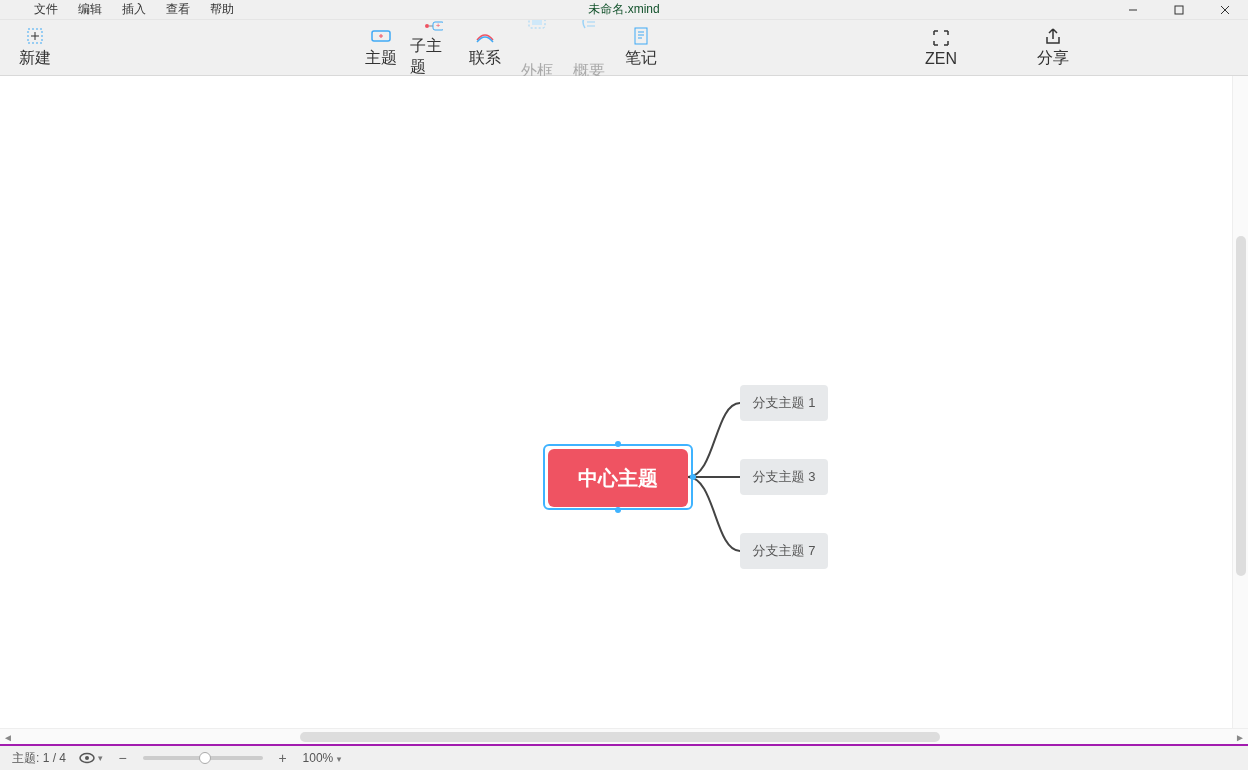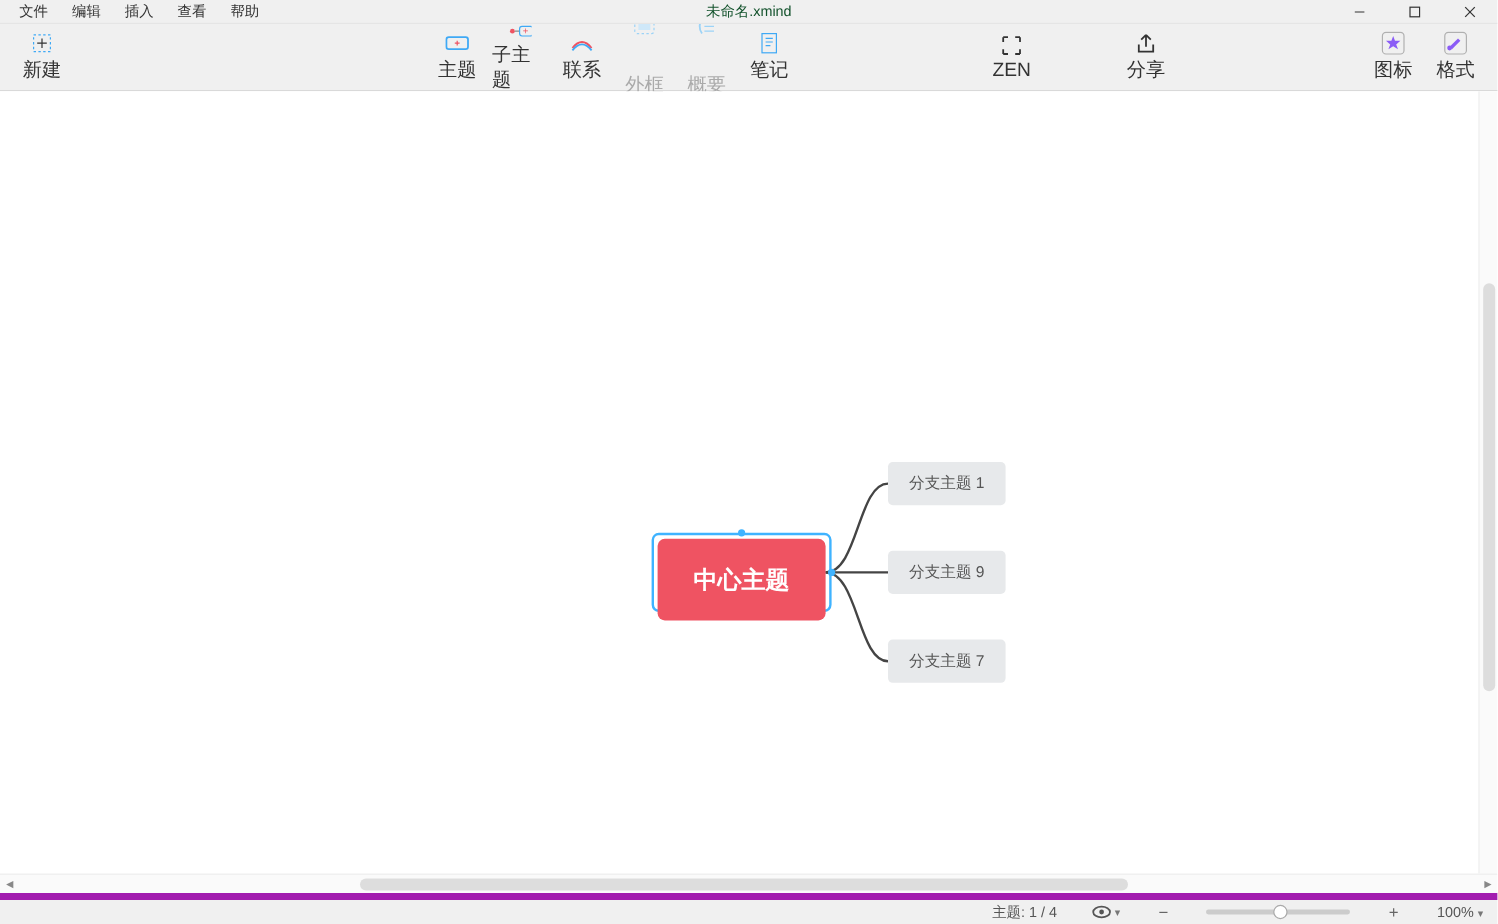--- a/index.html
+++ b/index.html
@@ -1,52 +1,52 @@
 <!DOCTYPE html>
 <html><head>
 <meta charset="utf-8">
 <style>
 * { margin:0; padding:0; box-sizing:border-box; font-family:"Microsoft YaHei","PingFang SC",sans-serif; }
 body { width:1248px; height:770px; background:#fff; overflow:hidden; font-size:12px; color:#333; }
 
 
 .titlebar { height:20px; background:#f0f0f0; display:flex; align-items:center; position:relative; border-bottom:1px solid #e5e5e5;}
-.menubar { display:flex; gap:0; padding-left:6px; }
+.menubar { display:flex; gap:0; padding-left:24px; }
 .menubar span { padding:2px 10px; cursor:default; }
 .title { position:absolute; left:50%; transform:translateX(-50%); color:#14532d; }
 .winctrls { position:absolute; right:0; display:flex; }
 .winctrls div { width:46px; height:20px; display:flex; align-items:center; justify-content:center; color:#444; }
 .winctrls svg { width:10px; height:10px; }
 
 
 .toolbar { height:56px; background:#f0f0f0; display:flex; align-items:center; padding:0 12px; border-bottom:1px solid #d9d9d9;}
 .tool { display:flex; flex-direction:column; align-items:center; justify-content:center; width:46px; height:50px; gap:2px; cursor:default;}
 .tool .ic { width:20px; height:20px; display:flex; align-items:center; justify-content:center;}
 .tool .lbl { font-size:16px; color:#333; }
 .tool.disabled .lbl { color:#aaa;margin-top:29px; }
 .spacer { flex:1; }
 .toolgroup { display:flex; gap:6px; }
 
 
 .canvas-wrap { position:relative; width:1248px; height:668px; background:#fff; overflow:hidden; }
-.node-central { position:absolute; left:548px; top:373px; width:140px; height:68px; background:#ef5362; color:#fff; font-size:20px; font-weight:bold; display:flex; align-items:center; justify-content:center; border-radius:6px; }
+.node-central { position:absolute; left:548px; top:373px; width:140px; height:58px; background:#ef5362; color:#fff; font-size:20px; font-weight:bold; display:flex; align-items:center; justify-content:center; border-radius:6px; }
 .sel-ring { position:absolute; left:543px; top:368px; width:150px; height:66px; border:2px solid #3fb3ff; border-radius:6px; }
 .sel-handle { position:absolute; width:6px; height:6px; background:#3fb3ff; border-radius:50%; }
-.node-branch { position:absolute; width:98px; height:36px; background:#e7e9eb; color:#555; font-size:13px; display:flex; align-items:center; justify-content:center; border-radius:4px;text-align:center; }
+.node-branch { position:absolute; width:88px; height:36px; background:#e7e9eb; color:#555; font-size:13px; display:flex; align-items:center; justify-content:center; border-radius:4px;text-align:center; }
 svg.connectors { position:absolute; left:0; top:0; width:100%; height:100%; pointer-events:none; }
 
 
 .hscroll { position:absolute; bottom:0; left:0; right:0; height:16px; background:#fafafa; border-top:1px solid #eee;}
 .hscroll .thumb { position:absolute; left:300px; width:640px; top:3px; height:10px; background:#ddd; border-radius:5px; }
 .hscroll .arrow { position:absolute; top:0; width:16px; height:16px; display:flex; align-items:center; justify-content:center; color:#888; font-size:10px;}
 .vscroll { position:absolute; right:0; top:0; bottom:16px; width:16px; background:#fafafa; border-left:1px solid #eee;}
 .vscroll .thumb { position:absolute; top:160px; height:340px; left:3px; width:10px; background:#ddd; border-radius:5px; }
 
 
-.statusbar { height:26px; background:#f0f0f0; border-top:6px solid #a21caf; display:flex; align-items:center; justify-content:flex-end; padding:0 12px; gap:28px; font-size:12px; color:#555;}
+.statusbar { height:26px; background:#f0f0f0; border-top:2px solid #a21caf; display:flex; align-items:center; padding:0 12px; gap:12px; font-size:12px; color:#555;}
 .zoomslider { width:120px; height:4px; background:#ccc; position:relative; border-radius:2px; }
 .zoomslider .knob { position:absolute; left:56px; top:-4px; width:12px; height:12px; background:#fff; border:1px solid #aaa; border-radius:50%; }
 .zbtn { width:16px; height:16px; display:flex; align-items:center; justify-content:center; color:#666; font-size:14px;}
 .eye { display:flex; align-items:center; gap:2px; }
 </style>
 </head>
 <body>
 
 <div class="titlebar">
   <div class="menubar">
@@ -166,59 +166,38 @@
       <div class="ic">
           <svg width="18" height="18">
             <path d="M9 12 L9 2 M9 2 L5 6 M9 2 L13 6" stroke="#333" stroke-width="1.5" fill="none"></path>
             <path d="M3 10 L3 16 L15 16 L15 10" stroke="#333" stroke-width="1.5" fill="none"></path>
           </svg>
         </div>
       <div class="lbl">分享</div>
     </div>
   </div>
   <div style="width:160px"></div>
-  <div class="toolgroup">
-    <div class="tool">
-      <div class="ic">
-          <svg width="20" height="20">
-            <rect x="1" y="1" width="18" height="18" rx="3" fill="none" stroke="#b0b0b0"></rect>
-            <path d="M10 4 L11.5 8 L16 8 L12.5 11 L14 15 L10 12.5 L6 15 L7.5 11 L4 8 L8.5 8 Z" fill="#8b5cf6"></path>
-          </svg>
-        </div>
-      <div class="lbl">图标</div>
-    </div>
-    <div class="tool">
-      <div class="ic">
-          <svg width="20" height="20">
-            <rect x="1" y="1" width="18" height="18" rx="3" fill="none" stroke="#b0b0b0"></rect>
-            <path d="M5 13 L12 6 L14 8 L7 15 Z" fill="#8b5cf6"></path>
-            <circle cx="5" cy="14" r="2" fill="#8b5cf6"></circle>
-          </svg>
-        </div>
-      <div class="lbl">格式</div>
-    </div>
-  </div>
 </div>
 
 <div class="canvas-wrap">
   <svg class="connectors">
     <path d="M688 401 C 715 401 715 327 740 327" stroke="#444" stroke-width="2" fill="none"></path>
     <path d="M688 401 C 715 401 715 401 740 401" stroke="#444" stroke-width="2" fill="none"></path>
     <path d="M688 401 C 715 401 715 475 740 475" stroke="#444" stroke-width="2" fill="none"></path>
   </svg>
 
   <div class="sel-ring"></div>
   <div class="sel-handle" style="left:615px; top:365px;"></div>
   <div class="sel-handle" style="left:615px; top:431px;"></div>
   <div class="sel-handle" style="left:690px; top:398px;"></div>
 
   <div class="node-central">中心主题</div>
 
   <div class="node-branch" style="left:740px; top:309px;">分支主题 1</div>
-  <div class="node-branch" style="left:740px; top:383px;">分支主题 9</div>
+  <div class="node-branch" style="left:740px; top:383px;">分支主题 3</div>
   <div class="node-branch" style="left:740px; top:457px;">分支主题 7</div>
 
   <div class="vscroll">
     <div class="thumb"></div>
   </div>
   <div class="hscroll">
     <div class="arrow" style="left:0">◄</div>
     <div class="thumb"></div>
     <div class="arrow" style="right:0">►</div>
   </div>

